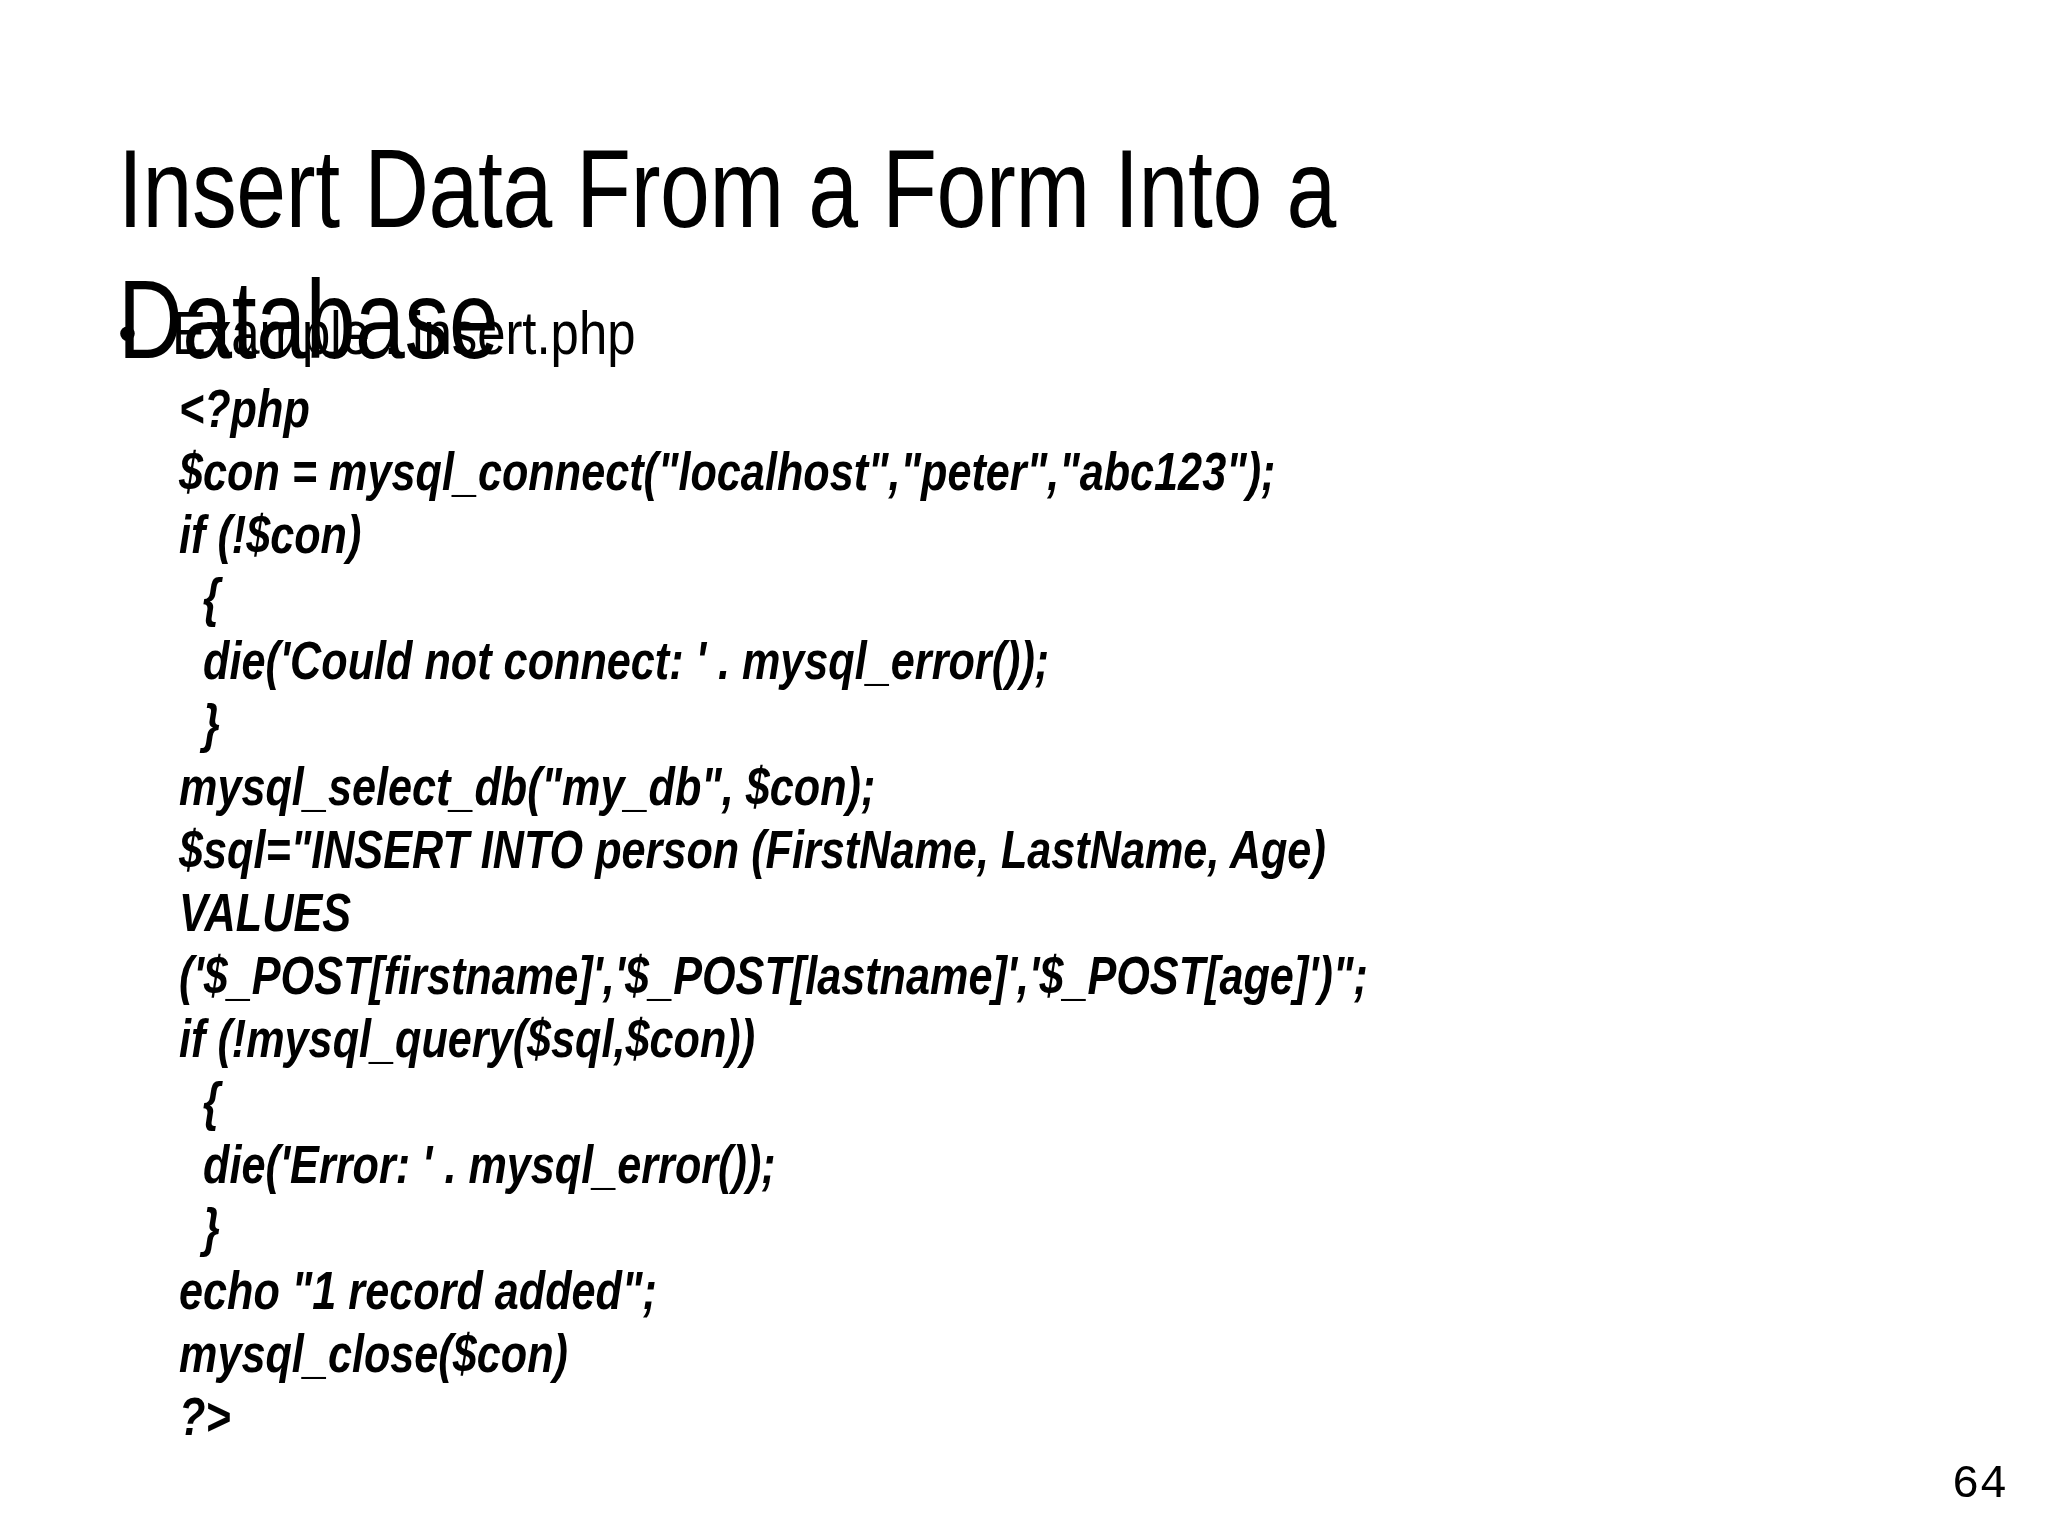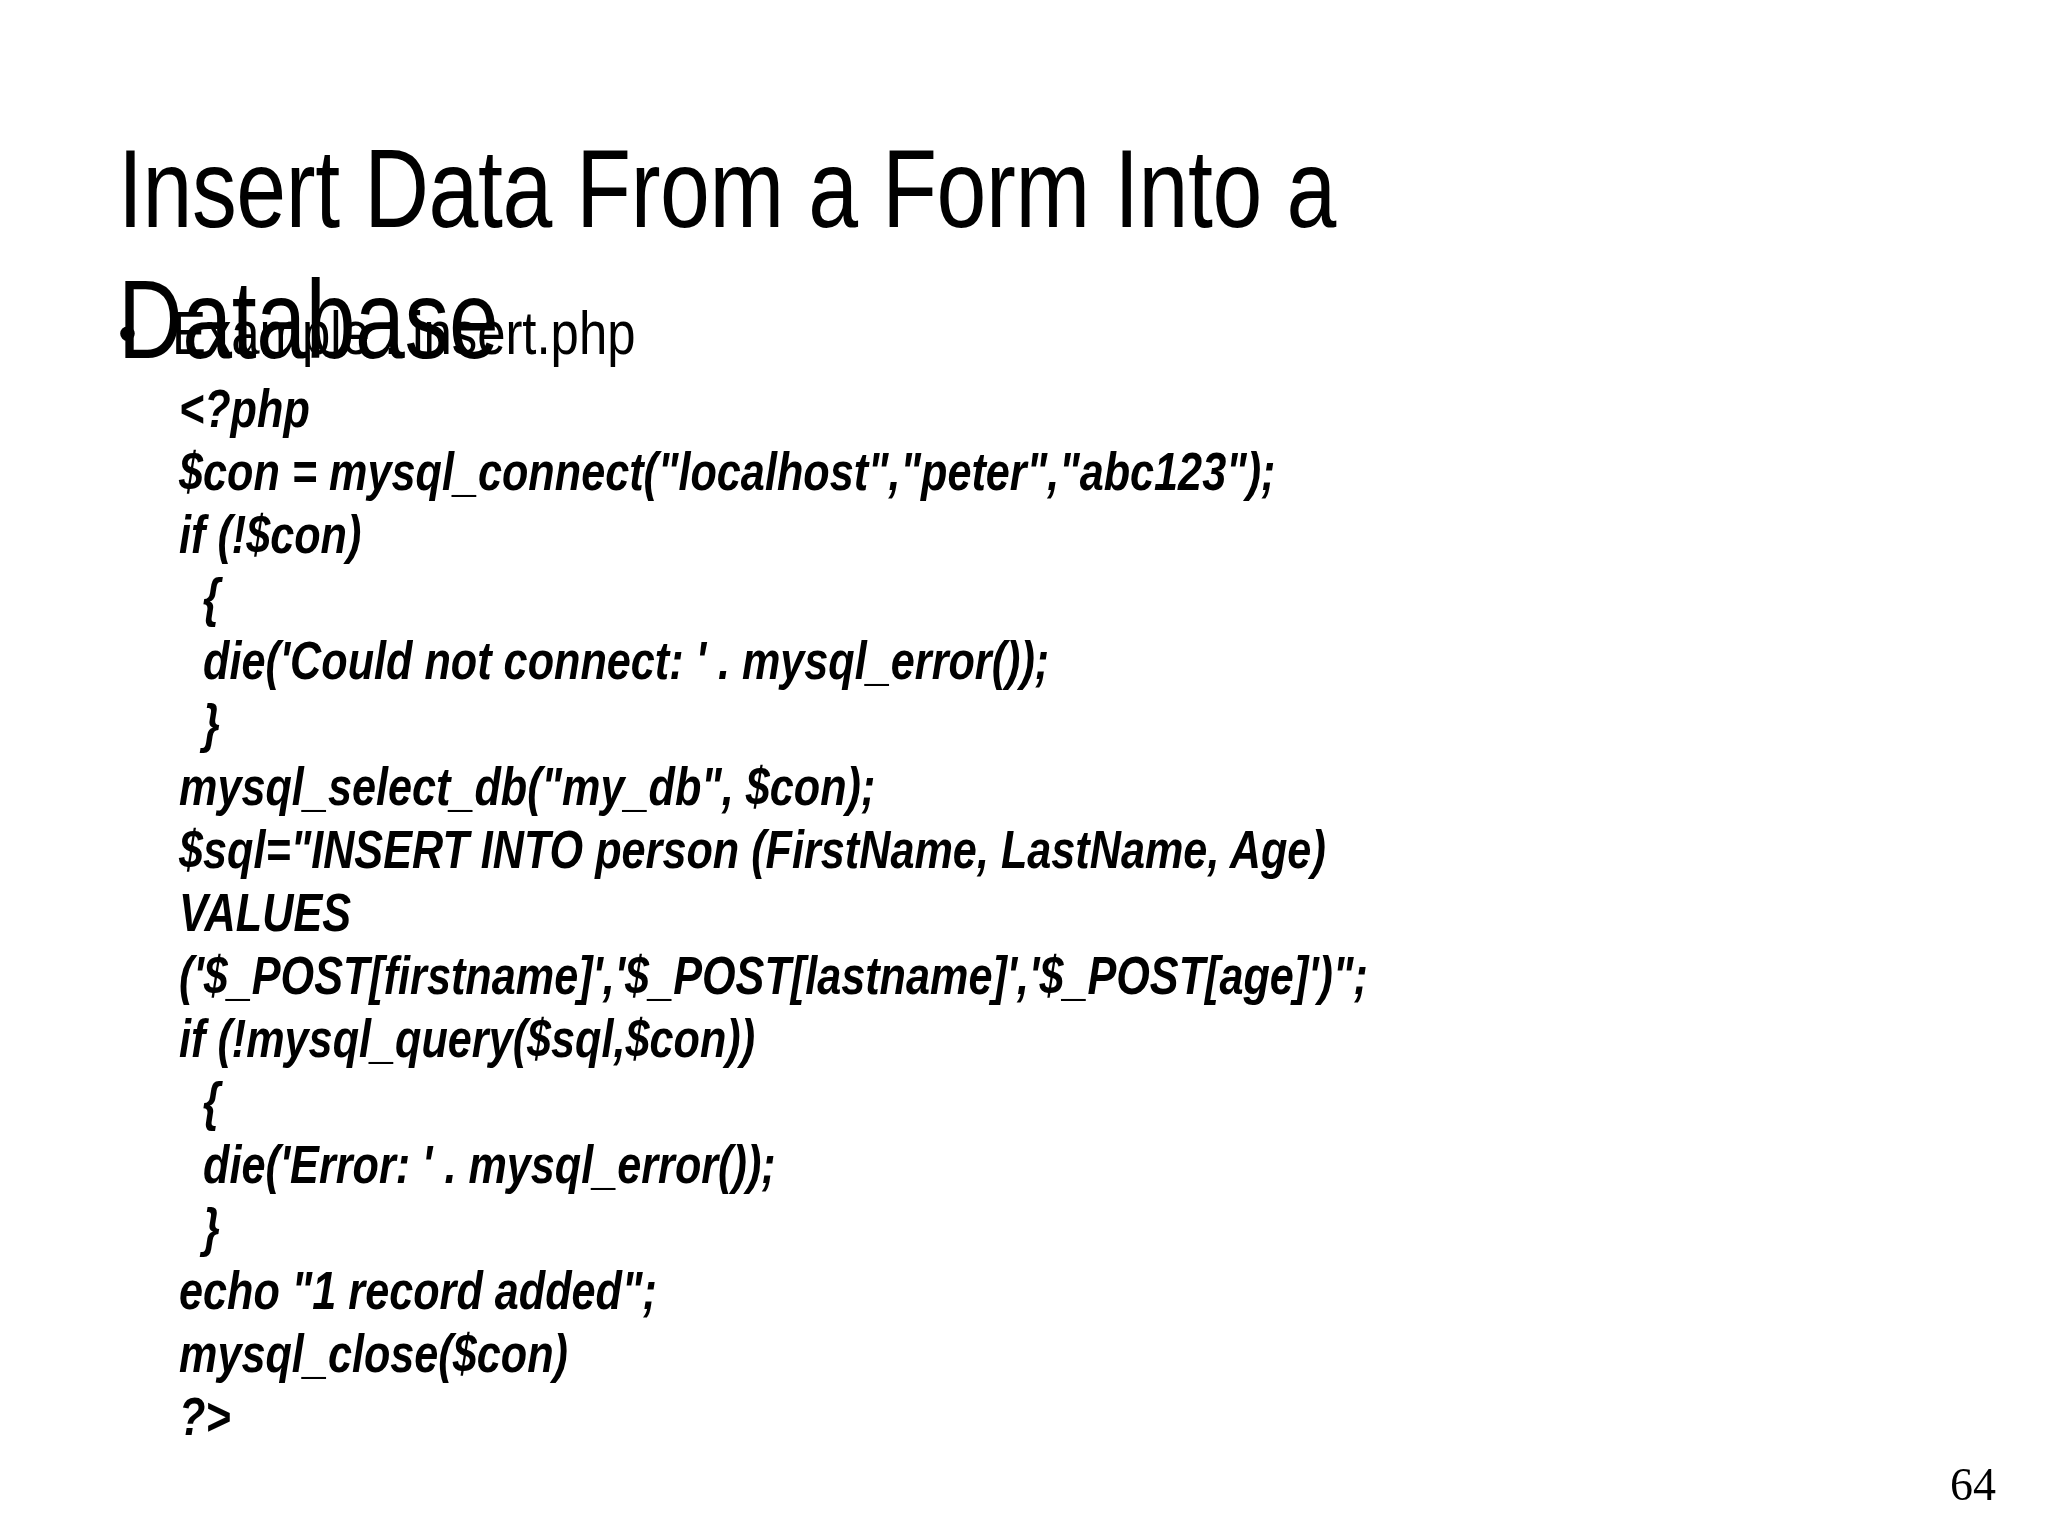--- a/index.html
+++ b/index.html
@@ -80,23 +80,23 @@
     font-style: italic;
     transform: scaleX(0.80);
     transform-origin: left top;
     white-space: pre;
     height: 63px;
   }
 
   
   .page-number {
     position: absolute;
-    right: 52px;
+    right: 41px;
     bottom: 28px;
-    font-family: Liberation Serif, serif;
+    font-family: Liberation Mono, monospace;
     font-size: 46px;
     font-weight: 400;
     line-height: 1;
     color: #000000;
   }
 </style>
 </head>
 <body>
 
 <div class="slide">

